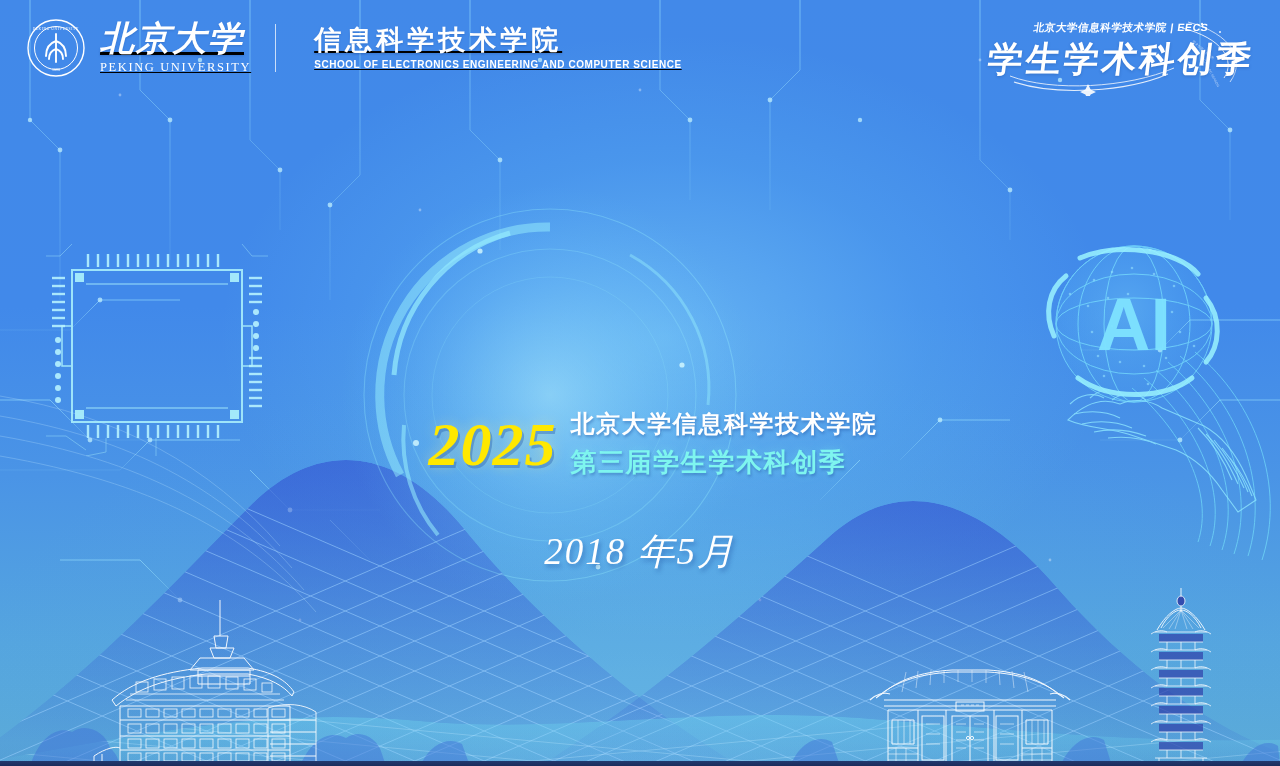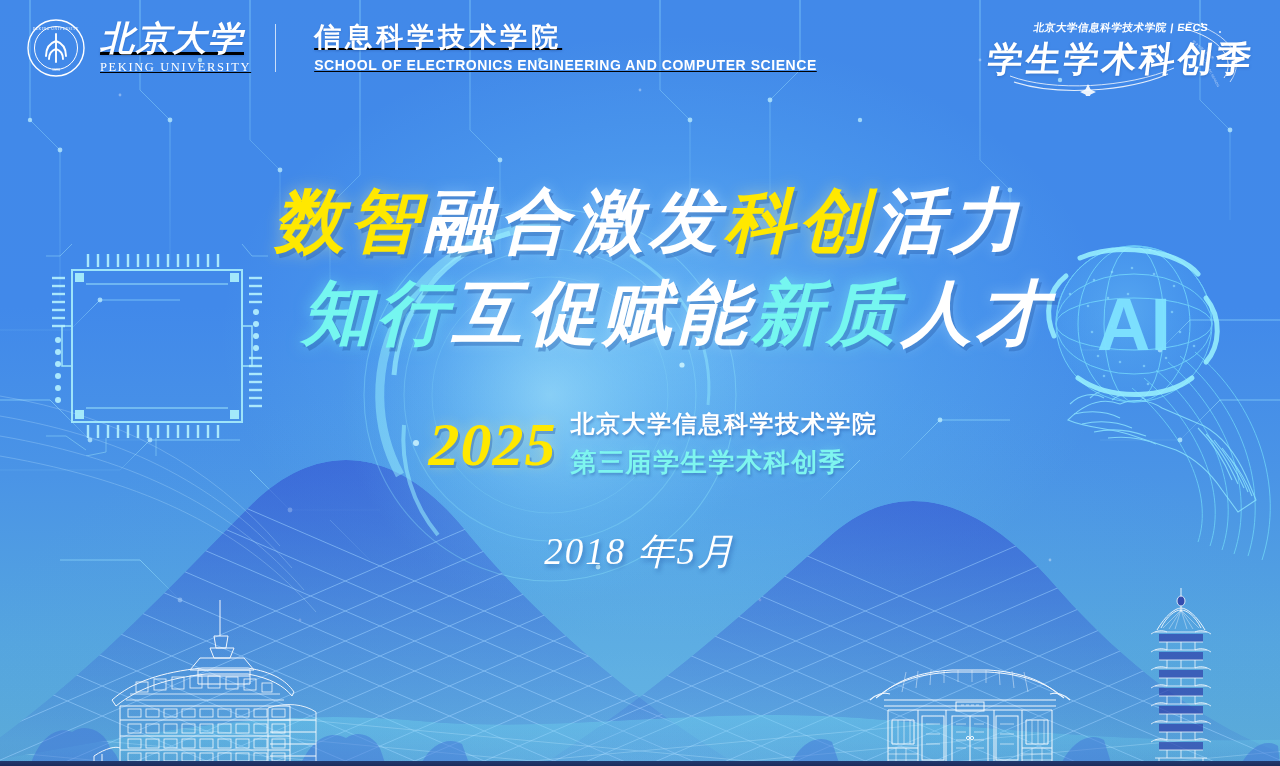--- a/index.html
+++ b/index.html
@@ -71,21 +71,21 @@
     width: 1px; height: 48px; background: rgba(255,255,255,0.72);
     margin: 0 16px 0 10px;
   }
   .school-wrap { display:flex; flex-direction: column; align-items: flex-start; margin-left: 8px; }
   .school-cn {
     font-size: 27px; color: #ffffff; font-weight: 600;
     letter-spacing: 4px; line-height: 1.1;
     text-shadow: 0 1px 2px rgba(20,60,130,0.25);
   }
   .school-en {
-    font-size: 14px; color: #ffffff; letter-spacing: 0.55px;
+    font-size: 10px; color: #ffffff; letter-spacing: 0.55px;
     margin-top: 4px; white-space: nowrap; font-weight: 600;
   }
 
   
   .season-logo {
     position: absolute; right: 34px; top: 12px;
     width: 250px; height: 84px;
   }
   .season-sup {
     position: absolute; top: 9px; left: 50%; transform: translateX(-50%) skewX(-8deg);
@@ -598,28 +598,20 @@
             <text x="196" y="30" transform="rotate(40 196 30)">学术创新引领未来</text>
             <text x="206" y="46" transform="rotate(62 206 46)">ACADEMIC SEASON</text>
           </g>
         </svg>
       </div>
       <div class="season-sup">北京大学信息科学技术学院 | EECS</div>
       <div class="season-main">学生学术科创季</div>
     </div>
   </div>
 
-  <div class="title-block">
-    <div class="title-line title-line-1">
-      <span class="t-yellow">数智</span><span class="t-white">融合激发</span><span class="t-yellow">科创</span><span class="t-white">活力</span>
-    </div>
-    <div class="title-line title-line-2">
-      <span class="t-cyan">知行</span><span class="t-white">互促赋能</span><span class="t-cyan">新质</span><span class="t-white">人才</span>
-    </div>
-  </div>
 
   <div class="subtitle-block">
     <div class="year-big">2025</div>
     <div class="sub-lines">
       <div class="sub-l1">北京大学信息科学技术学院</div>
       <div class="sub-l2">第三届学生学术科创季</div>
     </div>
   </div>
 
   <div class="date-line">2018 年5月</div>

